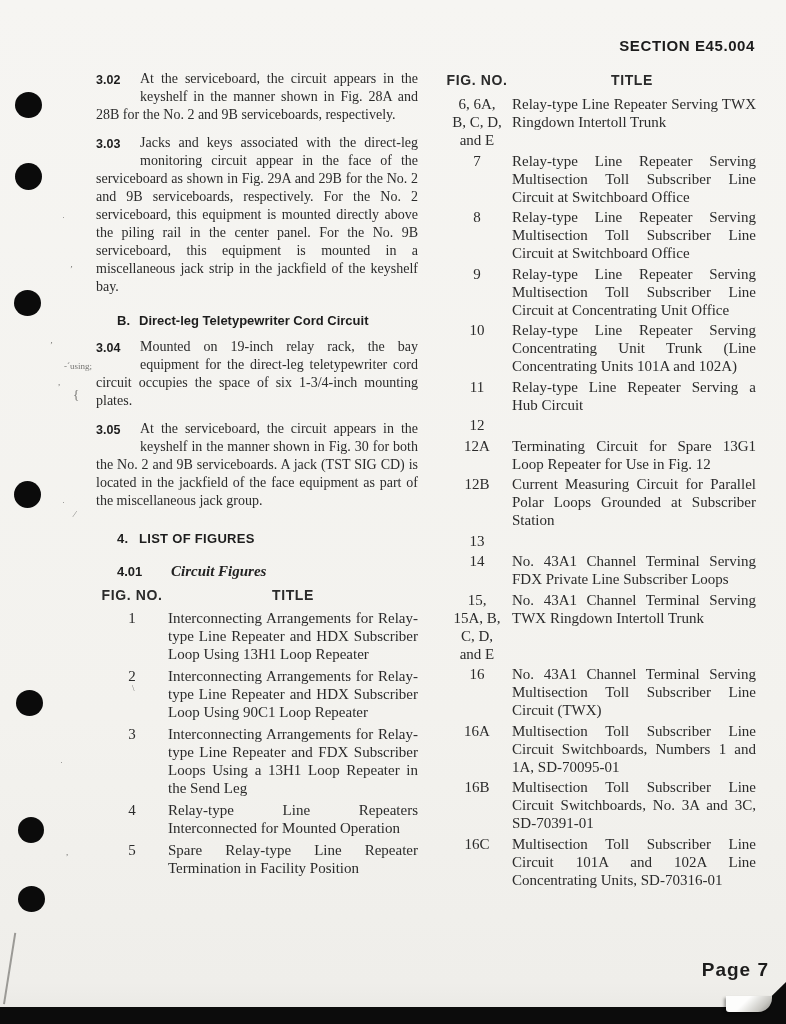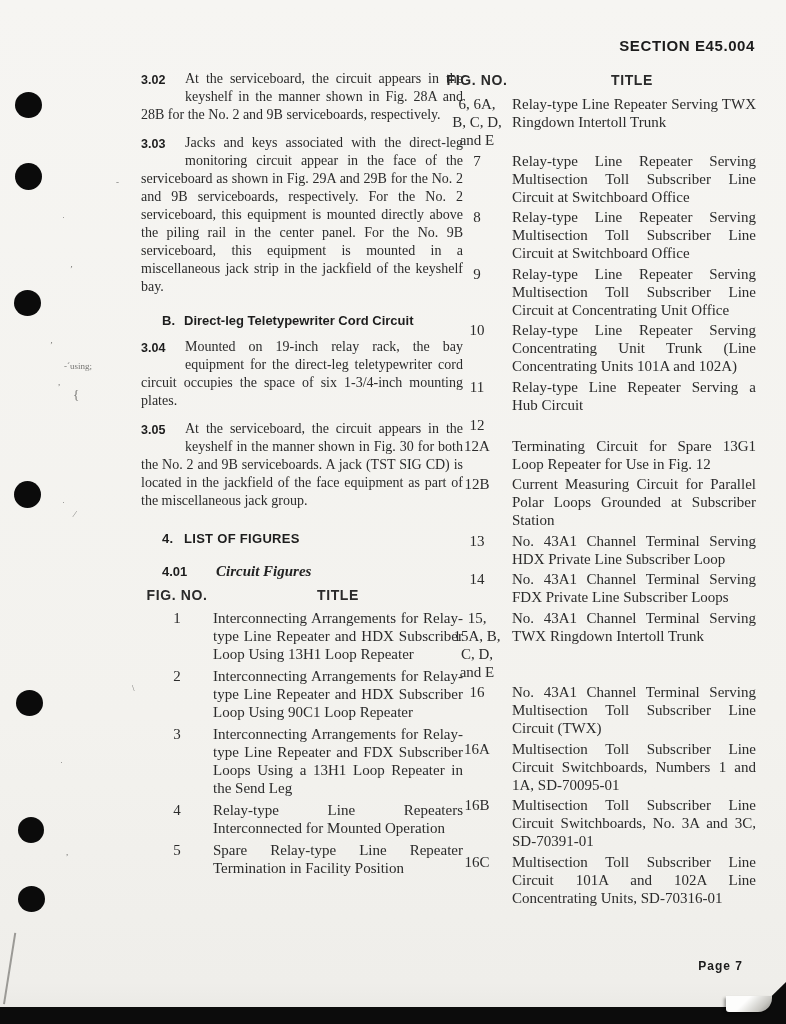--- a/index.html
+++ b/index.html
@@ -37,27 +37,27 @@
   .speck { position:absolute; color:#4a4a48; font-size:9px; line-height:9px; opacity:.75;
            font-family:"Liberation Serif", serif; }
 
   
   .section-header {
     position:absolute; top:37px; right:31px;
     font-family:"Liberation Sans", sans-serif;
     font-weight:bold; font-size:15px; letter-spacing:.6px; color:#1c1c1c;
   }
   .page-number {
-    position:absolute; top:959px; right:43px;
-    font-family:"Liberation Sans", sans-serif;
-    font-weight:bold; font-size:12px; letter-spacing:1px; color:#1c1c1c;
-  }
-
-  
-  .col-left  { position:absolute; left:96px;  top:70px; width:322px;margin-left:45px; }
+    position:absolute; top:959px; right:17px;
+    font-family:"Liberation Sans", sans-serif;
+    font-weight:bold; font-size:19px; letter-spacing:1px; color:#1c1c1c;
+  }
+
+  
+  .col-left  { position:absolute; left:96px;  top:70px; width:322px; }
   .col-right { position:absolute; left:446px; top:72px; width:310px; }
 
   
   .para {
     position:relative; text-align:justify;
     font-size:14px; line-height:18px; margin:0 0 10px 0;
   }
   .para .hang { float:left; width:44px; height:36px; }
   .para .pnum {
     position:absolute; left:0; top:1px;
@@ -226,21 +226,20 @@
   <div class="figrow">
     <span class="figno">12A</span>
     <span class="figtitle">Terminating Circuit for Spare 13G1 Loop Repeater for Use in Fig. 12</span>
   </div>
   <div class="figrow">
     <span class="figno">12B</span>
     <span class="figtitle">Current Measuring Circuit for Parallel Polar Loops Grounded at Subscriber Station</span>
   </div>
   <div class="figrow">
     <span class="figno">13</span>
-    <span class="figtitle">No. 43A1 Channel Terminal Serving HDX Private Line Subscriber Loop</span>
   </div>
   <div class="figrow">
     <span class="figno">14</span>
     <span class="figtitle">No. 43A1 Channel Terminal Serving FDX Private Line Subscriber Loops</span>
   </div>
   <div class="figrow">
     <span class="figno">15,
 15A, B,
 C, D,
 and E</span>

